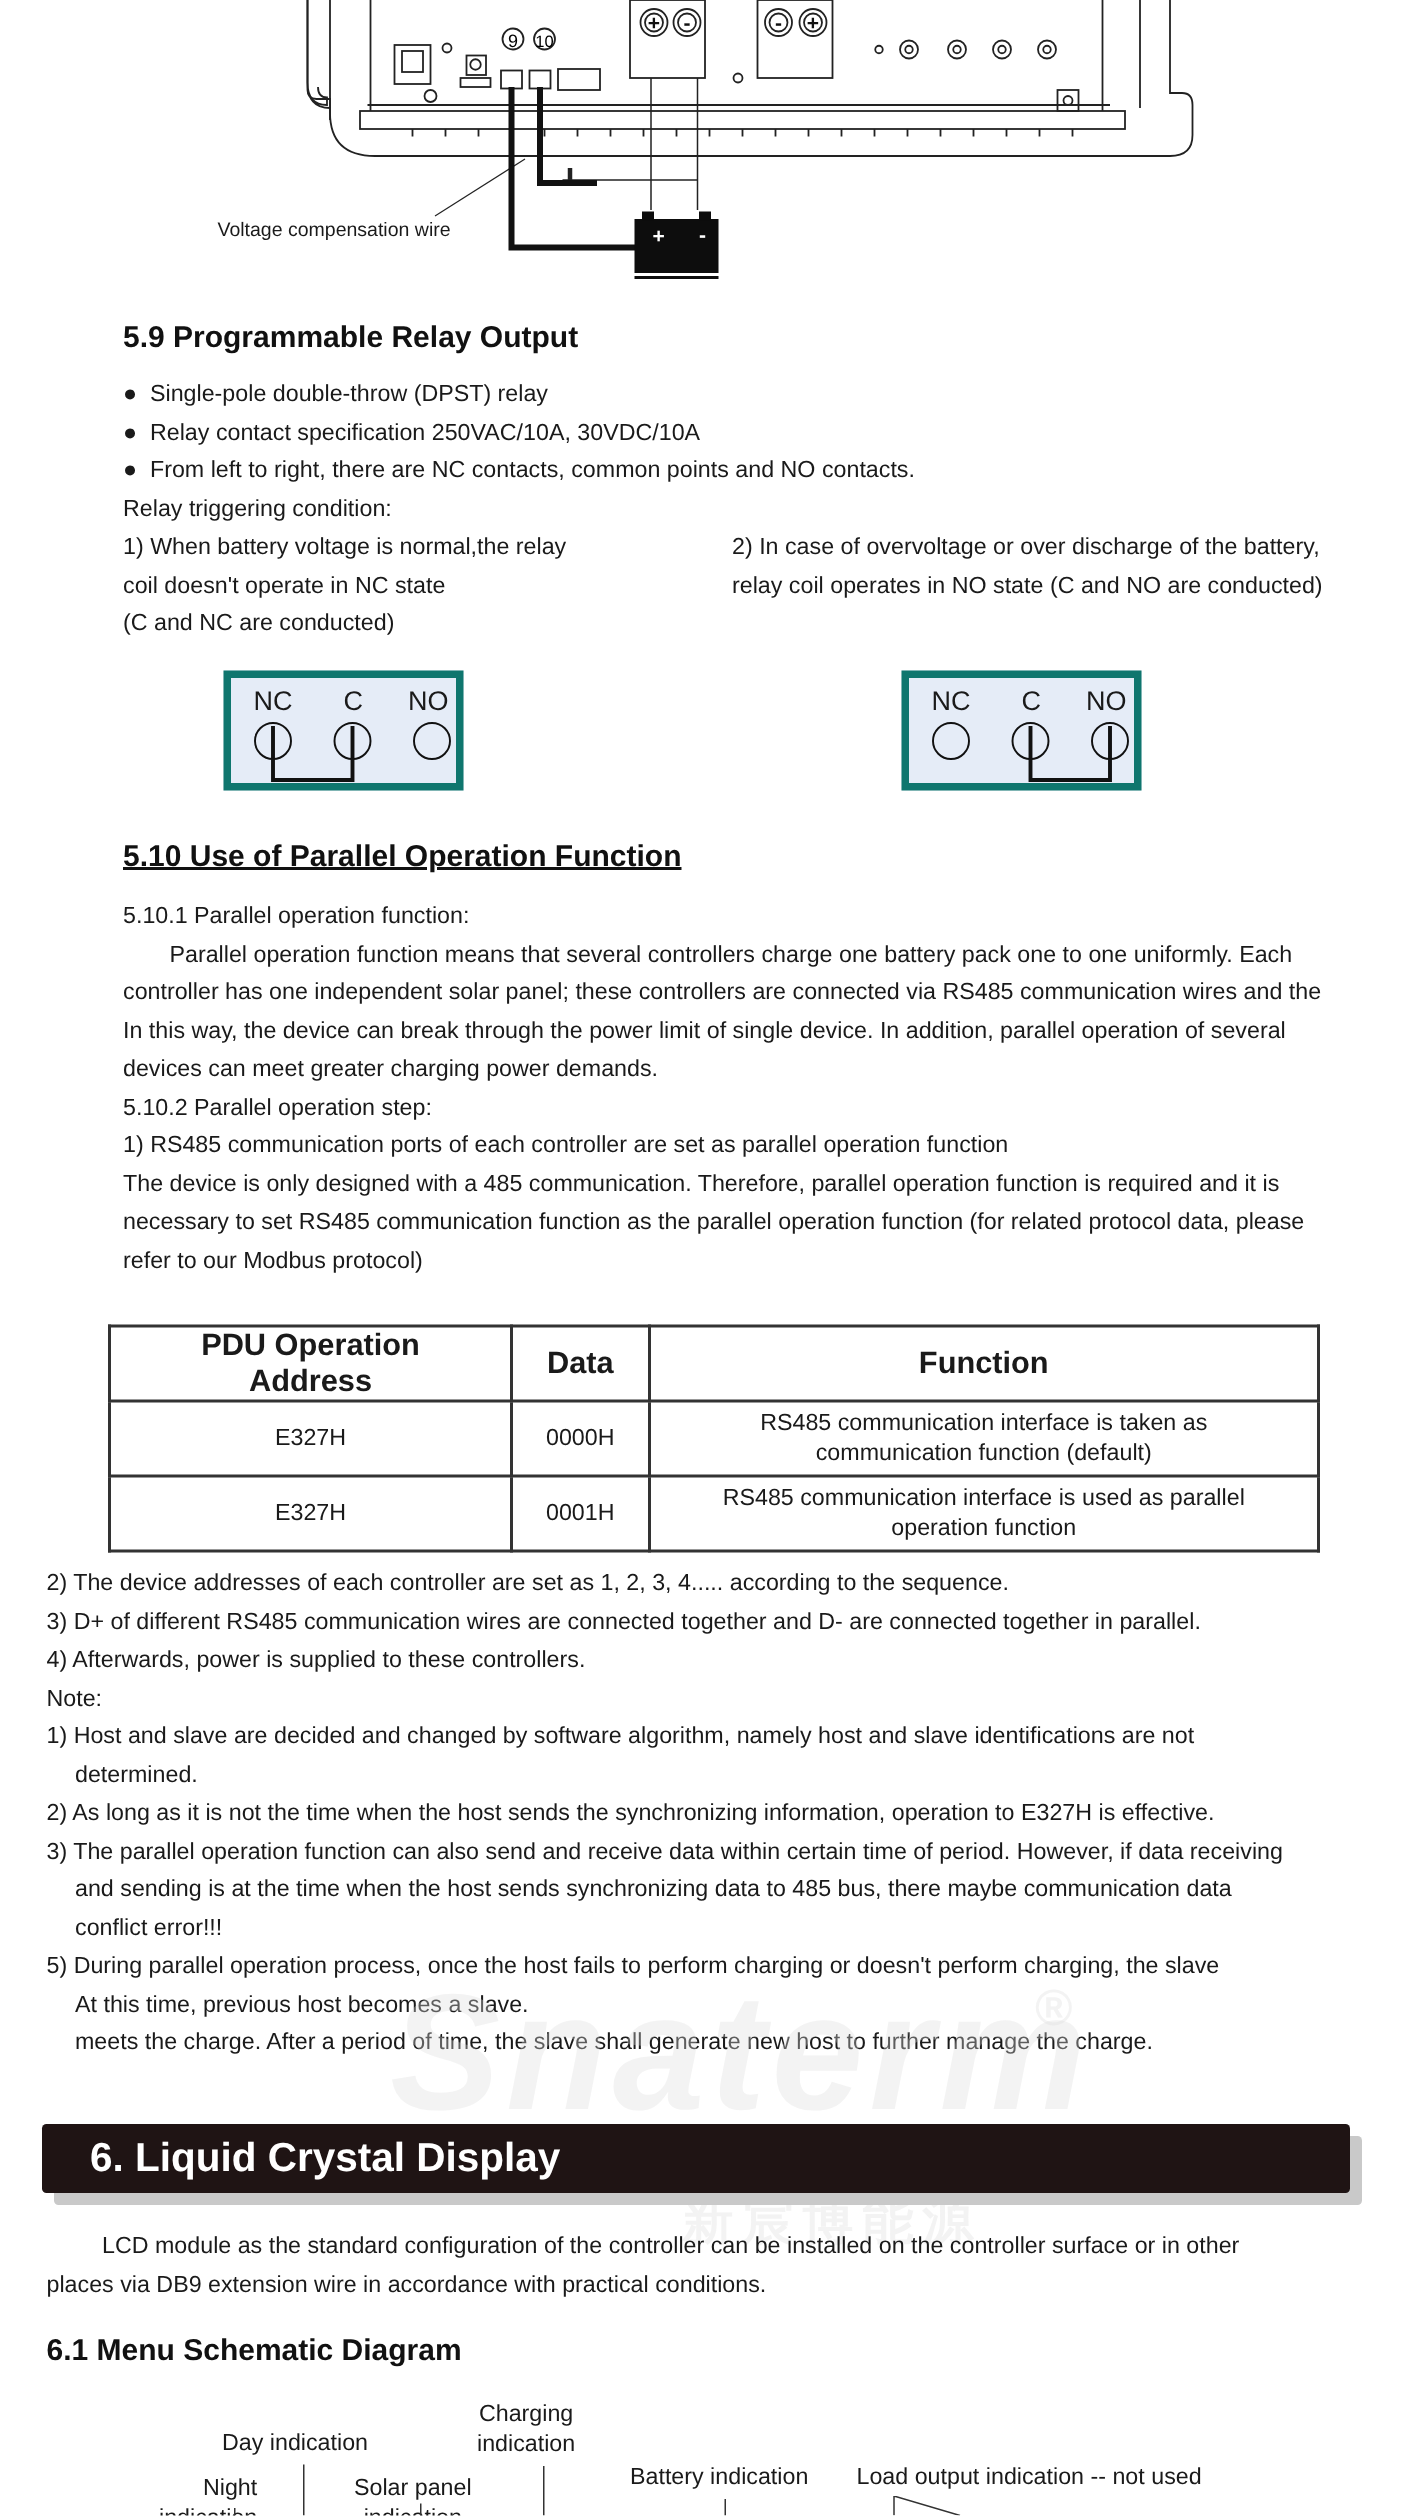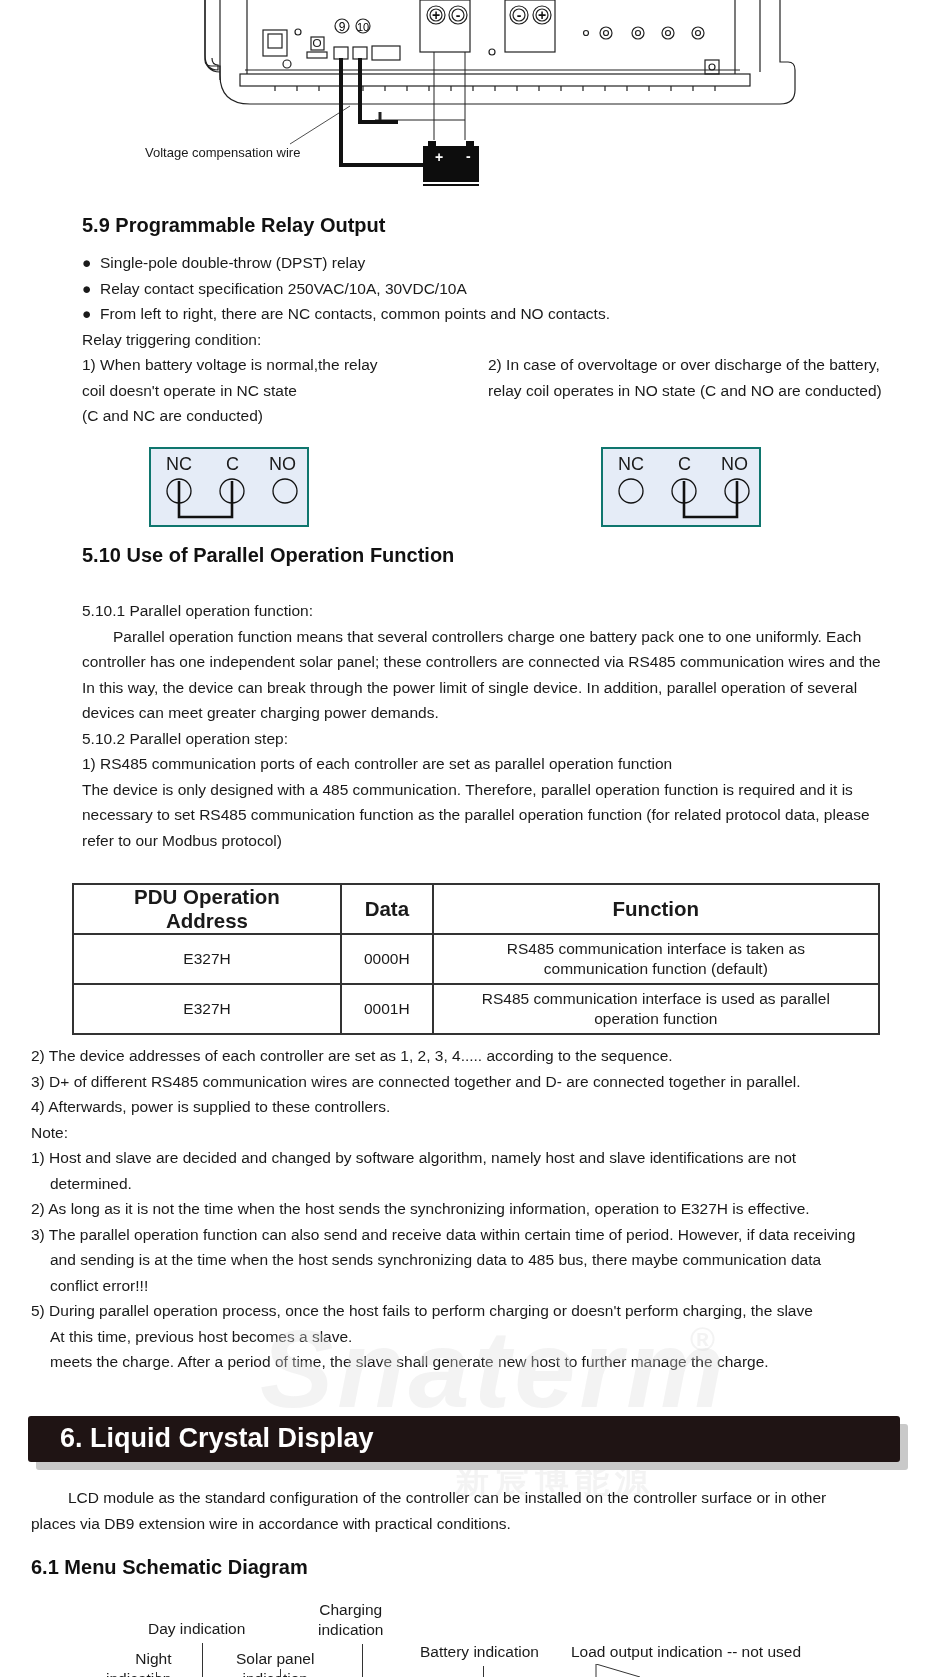--- a/index.html
+++ b/index.html
@@ -10,21 +10,21 @@
   }
   .abs { position: absolute; }
   .txt { font-size: 15.5px; line-height: 25.5px; white-space: nowrap; }
   .h2 { font-weight: bold; font-size: 20px; color: #111; }
   
   #device-svg { position: absolute; left: 0; top: 0; }
   .wire-label { font-size: 13px; }
   
   .relay-box {
     position: absolute; width: 160px; height: 80px;
-    background: #e5ecf7; border: 2px solid #0f766e; box-sizing: border-box;
+    background: #e5ecf7; border: 5px solid #0f766e; box-sizing: border-box;
   }
   .relay-box svg { position: absolute; left: 0; top: 0; }
   .relay-lbl { position: absolute; top: 5px; font-size: 18px; }
   
   table.pdu {
     position: absolute; left: 72px; top: 883px; width: 808px;
     border-collapse: collapse; font-size: 15.5px;
   }
   table.pdu th, table.pdu td {
     border: 2px solid #333; text-align: center; padding: 0 22px;
@@ -180,21 +180,21 @@
   <svg width="160" height="80">
     <g stroke="#111" fill="none">
       <circle cx="28" cy="42" r="12" stroke-width="1.3"></circle>
       <circle cx="81" cy="42" r="12" stroke-width="1.3"></circle>
       <circle cx="134" cy="42" r="12" stroke-width="1.3"></circle>
       <path d="M81 32 V68 H134 V32" stroke-width="2.6"></path>
     </g>
   </svg>
 </div>
 
-<div class="abs h2" style="left:82px; top:544px;">5.10 Use of Parallel Operation Function</div>
+<div class="abs h2" style="left:82px; top:560px;text-decoration:underline;">5.10 Use of Parallel Operation Function</div>
 
 <div class="abs txt" style="left:82px; top:598px;">
   <div>5.10.1 Parallel operation function:</div>
   <div style="padding-left:31px;">Parallel operation function means that several controllers charge one battery pack one to one uniformly. Each</div>
   <div>controller has one independent solar panel; these controllers are connected via RS485 communication wires and the</div>
   <div>In this way, the device can break through the power limit of single device. In addition, parallel operation of several</div>
   <div>devices can meet greater charging power demands.</div>
   <div>5.10.2 Parallel operation step:</div>
   <div>1) RS485 communication ports of each controller are set as parallel operation function</div>
   <div>The device is only designed with a 485 communication. Therefore, parallel operation function is required and it is</div>

